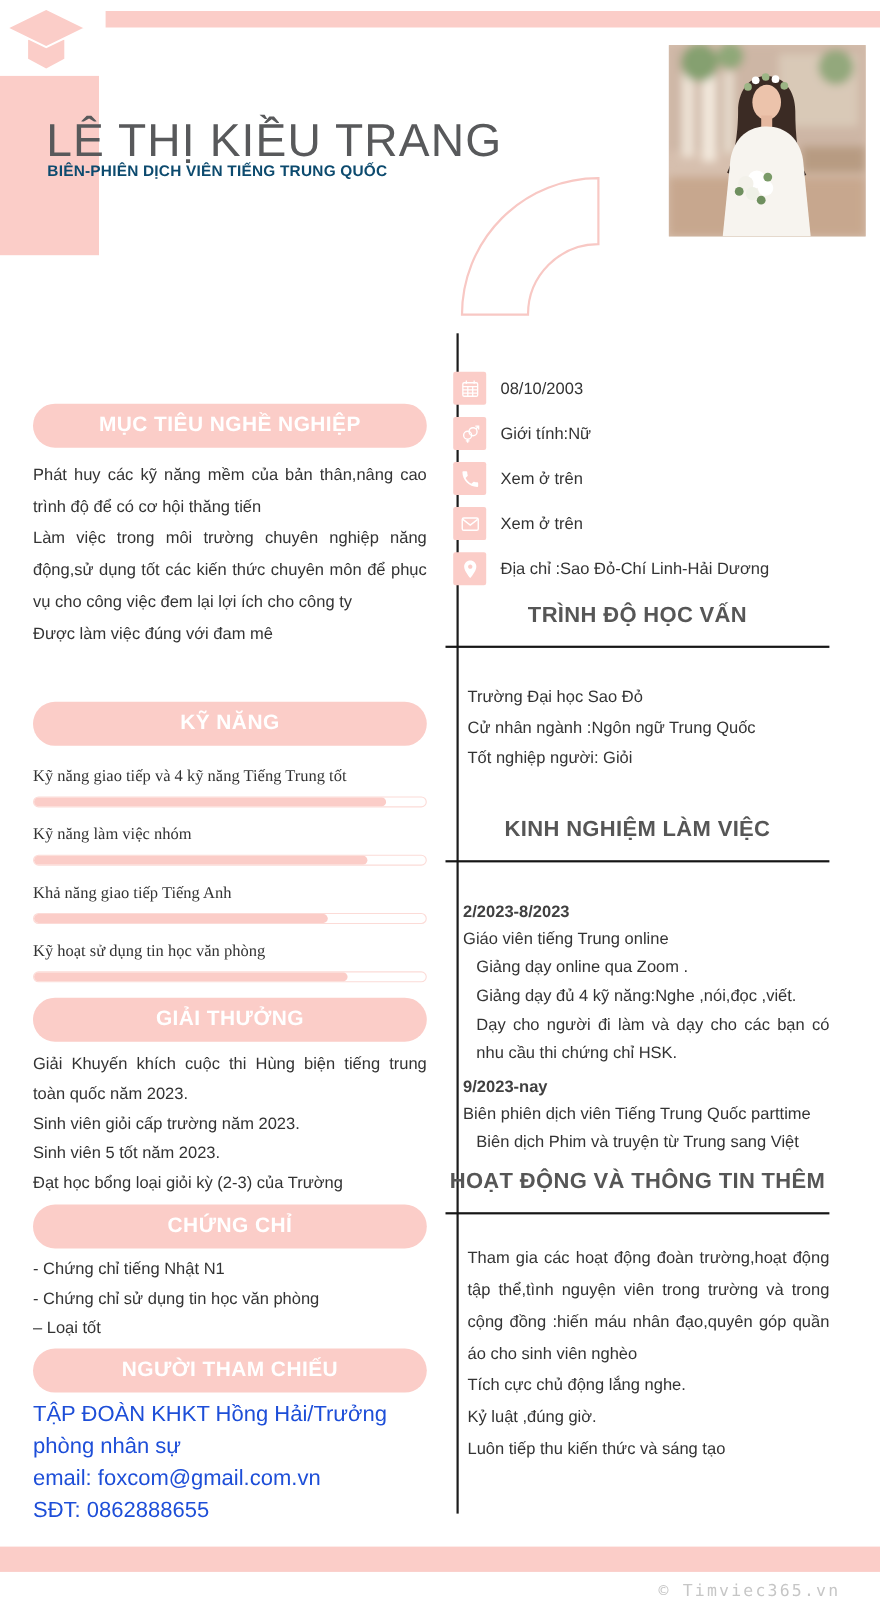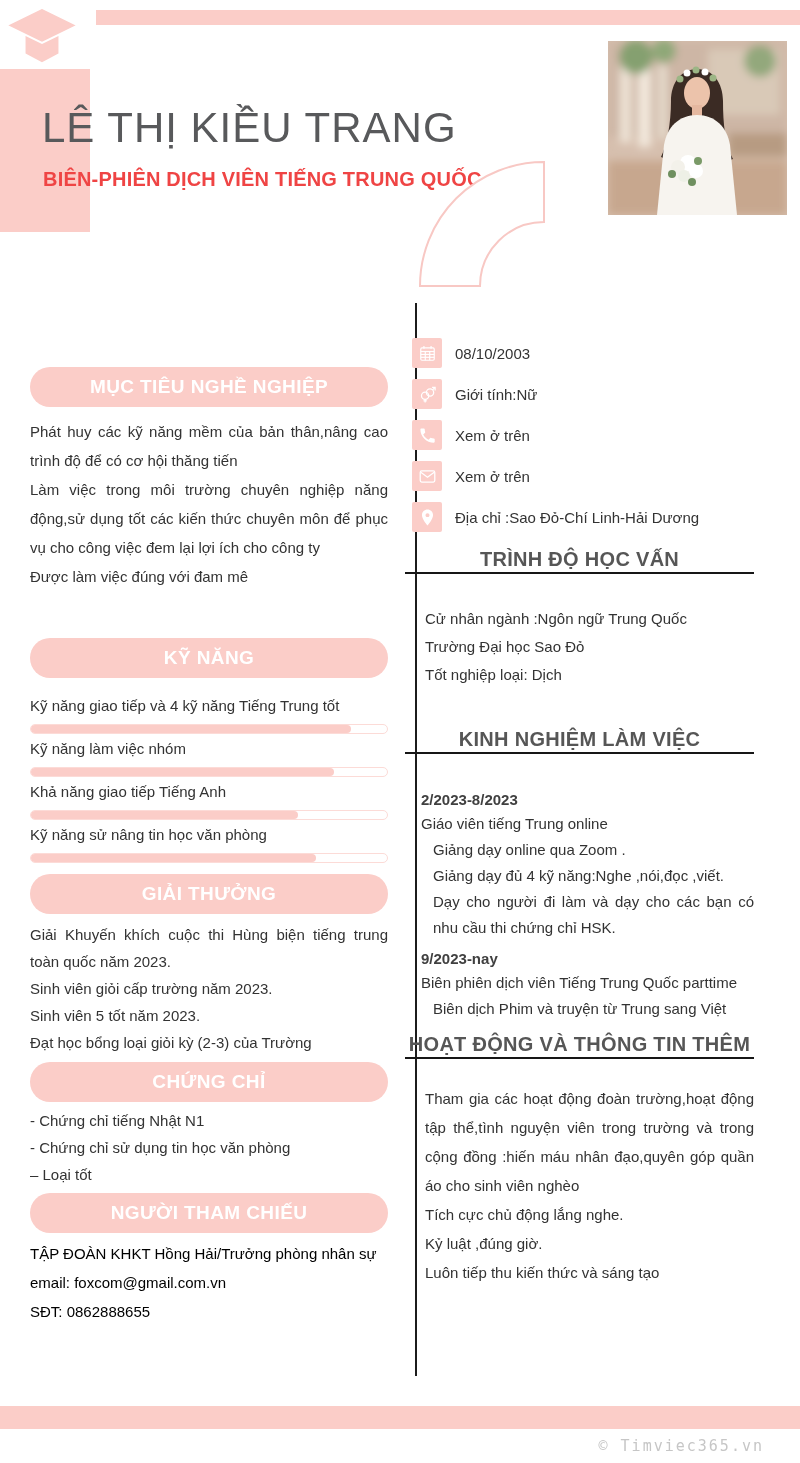--- a/index.html
+++ b/index.html
@@ -5,52 +5,52 @@
   * { margin:0; padding:0; box-sizing:border-box; }
   html,body { background:#ffffff; }
   body { font-family:"Liberation Sans", sans-serif; }
   .page { position:relative; width:800px; height:1463px; background:#fff; overflow:hidden; margin:0 auto; }
 
   
   .top-bar { position:absolute; left:96px; top:10px; width:704px; height:15px; background:var(--pink); }
   .grad-cap { position:absolute; left:5px; top:7px; width:74px; height:60px; }
   .left-band { position:absolute; left:0; top:69px; width:90px; height:163px; background:var(--pink); }
   .name { position:absolute; left:42px; top:103px; font-size:42px; font-weight:400; color:#58595b; letter-spacing:1px; line-height:50px; white-space:nowrap; }
-  .job-title { position:absolute; left:43px; top:168px; font-size:20px; font-weight:700; color:#ef4444; letter-spacing:.2px; white-space:nowrap; }
+  .job-title { position:absolute; left:43px; top:147px; font-size:14px; font-weight:700; color:#0c4a6e; letter-spacing:.2px; white-space:nowrap; }
   .photo { position:absolute; left:608px; top:41px; width:179px; height:174px; overflow:hidden; background:#d6bfae; }
   .ring { position:absolute; left:418px; top:140px; width:128px; height:148px; }
   .divider { position:absolute; left:415px; top:303px; width:2px; height:1073px; background:#1c1c1c; }
 
   
   .left-col { position:absolute; left:30px; top:367px; width:358px; }
   .pill { height:40px; border-radius:20px; background:var(--pink); color:#fff;
           font-size:19px; font-weight:700; letter-spacing:.4px;
           display:flex; align-items:center; justify-content:center; }
   .obj-text { margin-top:10px; font-size:15px; line-height:29px; color:#333; text-align:justify; }
   .pill-skills { margin-top:47px; }
   .skills { margin-top:17px; }
-  .skill { margin-bottom:4px; }
+  .skill { margin-bottom:14px;font-family:Liberation Serif, serif; }
   .skill-label { font-size:15px; line-height:22px; color:#333; }
   .bar-track { position:relative; margin-top:7px; height:10px; border:1px solid #fcdbd7; border-radius:6px; background:#fff; }
   .bar-fill { position:absolute; left:0; top:0; height:100%; border-radius:6px; background:var(--pink); }
   .pill-awards { margin-top:11px; }
   .award-list { margin-top:7px; font-size:15px; line-height:27px; color:#333; text-align:justify; }
   .pill-certs { margin-top:6px; }
   .cert-list { margin-top:5px; font-size:15px; line-height:27px; color:#333; }
   .pill-refs { margin-top:5px; }
-  .ref-list { margin-top:6px; font-size:15px; line-height:29px; color:#000000; }
+  .ref-list { margin-top:6px; font-size:20px; line-height:29px; color:#1d4ed8; }
 
   
   .right-col { position:absolute; left:405px; top:338px; width:349px; }
   .contact-row { display:flex; align-items:center; height:30px; margin-bottom:11px; padding-left:7px; gap:13px; }
   .c-icon { width:30px; height:30px; border-radius:2px; background:var(--pink); display:flex; align-items:center; justify-content:center; flex:0 0 30px; }
   .c-icon svg { width:19px; height:19px; }
   .c-text { font-size:15px; color:#333; white-space:nowrap; }
   .rh { margin-top:14px; text-align:center; font-size:20px; font-weight:700; color:#565656; letter-spacing:.3px;
-        line-height:26px; padding-bottom:0; border-bottom:2px solid #161616; }
+        line-height:26px; padding-bottom:15px; border-bottom:2px solid #161616; }
   .edu { margin-top:31px; padding-left:20px; font-size:15px; line-height:28px; color:#333; }
   .rh-exp { margin-top:37px; }
   .job { margin-top:7px; padding-left:16px; font-size:15px; color:#333; }
   .job-first { margin-top:35px; }
   .job-period { font-weight:700; color:#404040; line-height:22px; }
   .job-name { line-height:26px; }
   .job-detail { padding-left:12px; line-height:26px; text-align:justify; }
   .rh-act { margin-top:9px; }
   .acts { margin-top:25px; padding-left:20px; font-size:15px; line-height:29px; color:#333; }
   .acts .justify { text-align:justify; }
@@ -144,21 +144,21 @@
             <div class="bar-fill" style="width: 85%;"></div>
           </div>
       </div>
       <div class="skill">
         <div class="skill-label">Khả năng giao tiếp Tiếng Anh</div>
         <div class="bar-track">
             <div class="bar-fill" style="width: 75%;"></div>
           </div>
       </div>
       <div class="skill">
-        <div class="skill-label">Kỹ năng sử nâng tin học văn phòng</div>
+        <div class="skill-label">Kỹ hoạt sử dụng tin học văn phòng</div>
         <div class="bar-track">
             <div class="bar-fill" style="width: 80%;"></div>
           </div>
       </div>
     </div>
 
     <div class="pill pill-awards">GIẢI THƯỞNG</div>
     <div class="award-list">
       <div>Giải Khuyến khích cuộc thi Hùng biện tiếng trung toàn quốc năm 2023.</div>
       <div>Sinh viên giỏi cấp trường năm 2023.</div>
@@ -234,23 +234,23 @@
           <svg viewBox="0 0 24 24" fill="#ffffff">
             <path d="M12 2C8.1 2 5 5.1 5 9c0 5.2 7 13 7 13s7-7.8 7-13c0-3.9-3.1-7-7-7zm0 9.5c-1.4 0-2.5-1.1-2.5-2.5S10.6 6.5 12 6.5s2.5 1.1 2.5 2.5-1.1 2.5-2.5 2.5z"></path>
           </svg>
         </span>
         <span class="c-text">Địa chỉ :Sao Đỏ-Chí Linh-Hải Dương</span>
       </div>
     </div>
 
     <h2 class="rh">TRÌNH ĐỘ HỌC VẤN</h2>
     <div class="edu">
+      <div>Trường Đại học Sao Đỏ</div>
       <div>Cử nhân ngành :Ngôn ngữ Trung Quốc</div>
-      <div>Trường Đại học Sao Đỏ</div>
-      <div>Tốt nghiệp loại: Dịch</div>
+      <div>Tốt nghiệp người: Giỏi</div>
     </div>
 
     <h2 class="rh rh-exp">KINH NGHIỆM LÀM VIỆC</h2>
 
     <div class="job job-first">
       <div class="job-period">2/2023-8/2023</div>
       <div class="job-name">Giáo viên tiếng Trung online</div>
       <div class="job-detail">Giảng dạy online qua Zoom .</div>
       <div class="job-detail">Giảng dạy đủ 4 kỹ năng:Nghe ,nói,đọc ,viết.</div>
       <div class="job-detail">Dạy cho người đi làm và dạy cho các bạn có nhu cầu thi chứng chỉ HSK.</div>

